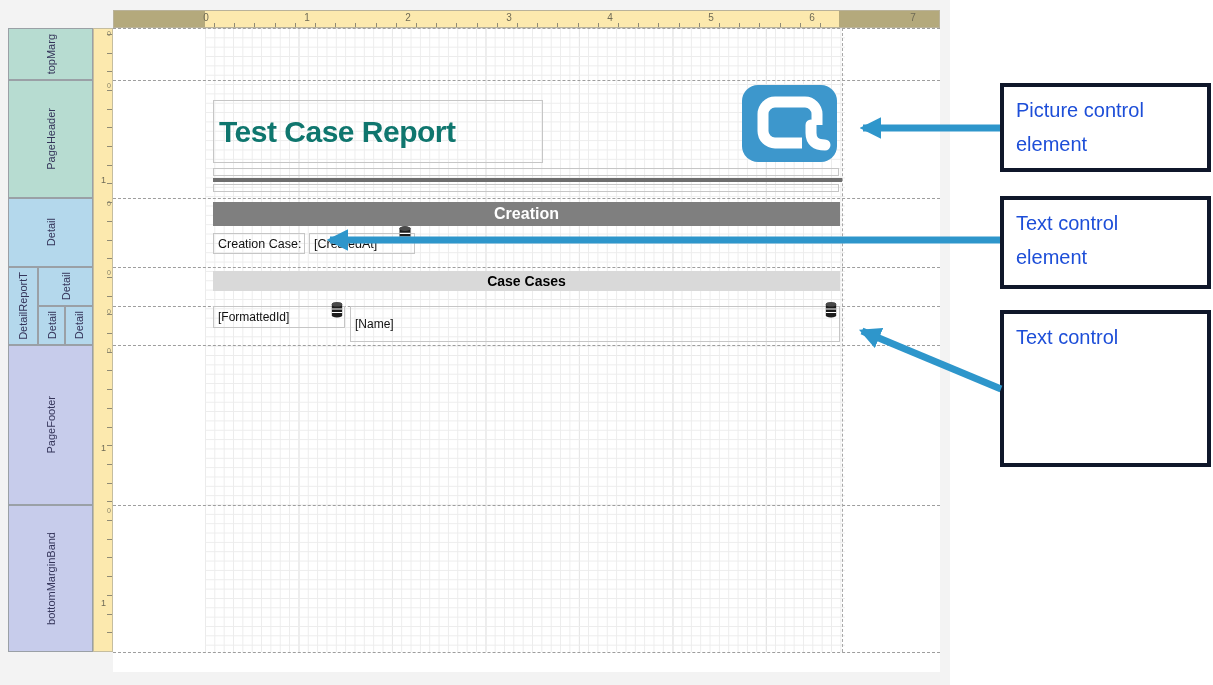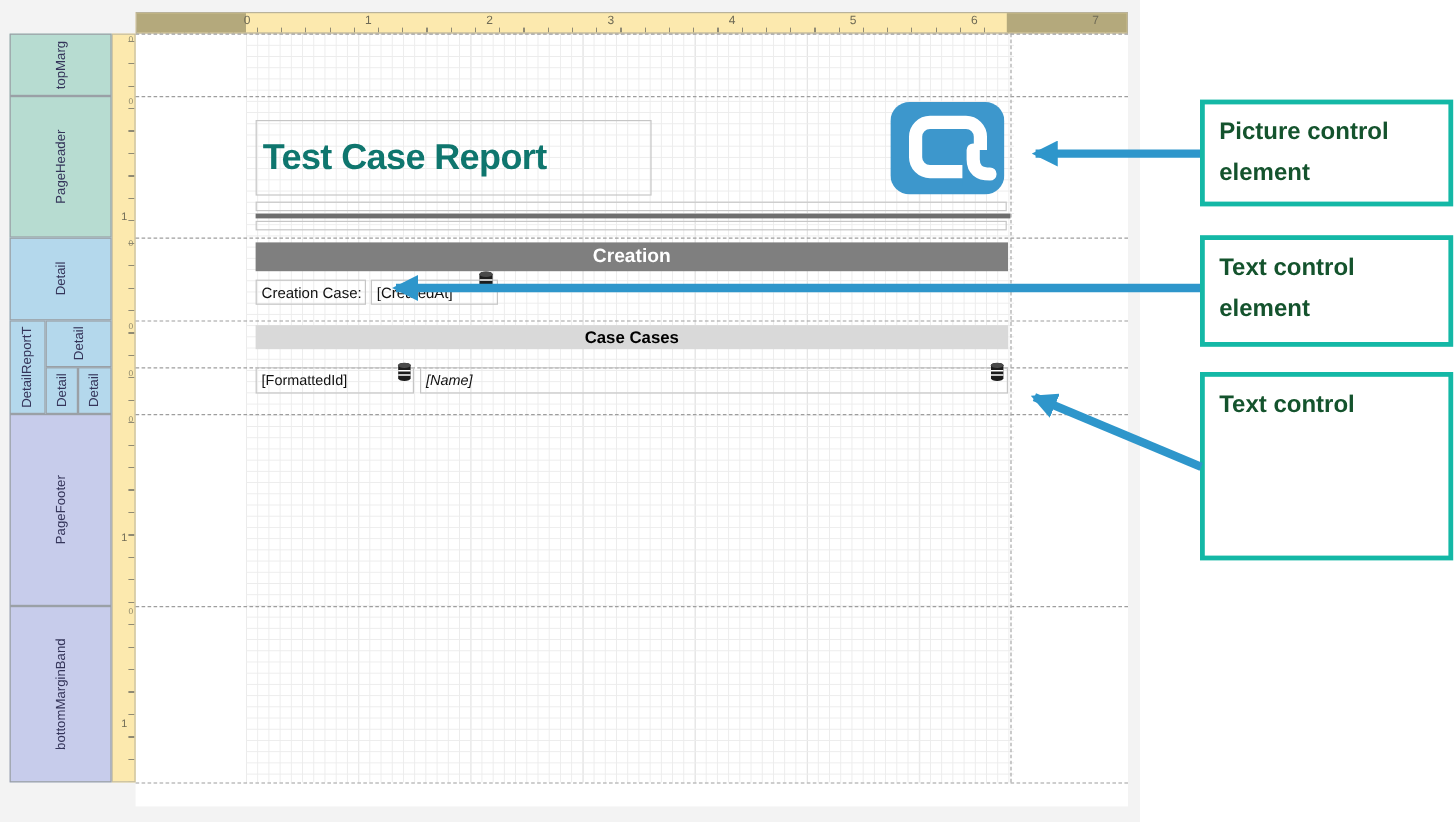--- a/index.html
+++ b/index.html
@@ -54,26 +54,26 @@
   #line-row-1 { left:213px; top:168px; width:626px; height:8px; }
   #dark-line { position:absolute; left:213px; top:178px; width:629px; height:4px; background:#6e6e6e; }
   #line-row-2 { left:213px; top:184px; width:626px; height:8px; }
   #summary-bar { position:absolute; left:213px; top:202px; width:627px; height:24px; background:#7f7f7f; color:#fff;
     font-weight:bold; font-size:16px; display:flex; align-items:center; justify-content:center; }
   #creation-date-label { left:213px; top:233px; width:92px; height:21px; font-size:12.5px; display:flex; align-items:center; padding-left:4px; }
   #createdat-box { left:309px; top:233px; width:106px; height:21px; font-size:12.5px; display:flex; align-items:center; padding-left:4px; }
   #testcases-bar { position:absolute; left:213px; top:271px; width:627px; height:20px; background:#d9d9d9; color:#000;
     font-weight:bold; font-size:14px; display:flex; align-items:center; justify-content:center; }
   #formattedid-box { left:213px; top:306px; width:132px; height:22px; font-size:12px; display:flex; align-items:center; padding-left:4px; }
-  #name-box { left:350px; top:306px; width:490px; height:22px; font-size:12px; display:flex; align-items:center; padding-left:4px;font-style:italic; }
+  #name-box { left:350px; top:306px; width:490px; height:36px; font-size:12px; display:flex; align-items:center; padding-left:4px; }
   .db-icon { position:absolute; width:12px; height:17px; }
 
   
-  .callout { position:absolute; left:1000px; width:211px; border:4px solid #14b8a6; background:#fff;
-    padding:6px 12px; font-size:20px; font-weight:700; color:#14532d; line-height:34px; }
+  .callout { position:absolute; left:1000px; width:211px; border:4px solid #0f172a; background:#fff;
+    padding:6px 12px; font-size:20px; font-weight:400; color:#1d4ed8; line-height:34px; }
   #arrow-overlay { position:absolute; left:0; top:0; width:1213px; height:685px; pointer-events:none; }
 </style>
 </head>
 <body>
 
 <div id="stage">
 
   <div id="surface">
     <div id="page"></div>
     <div id="grid"></div>

